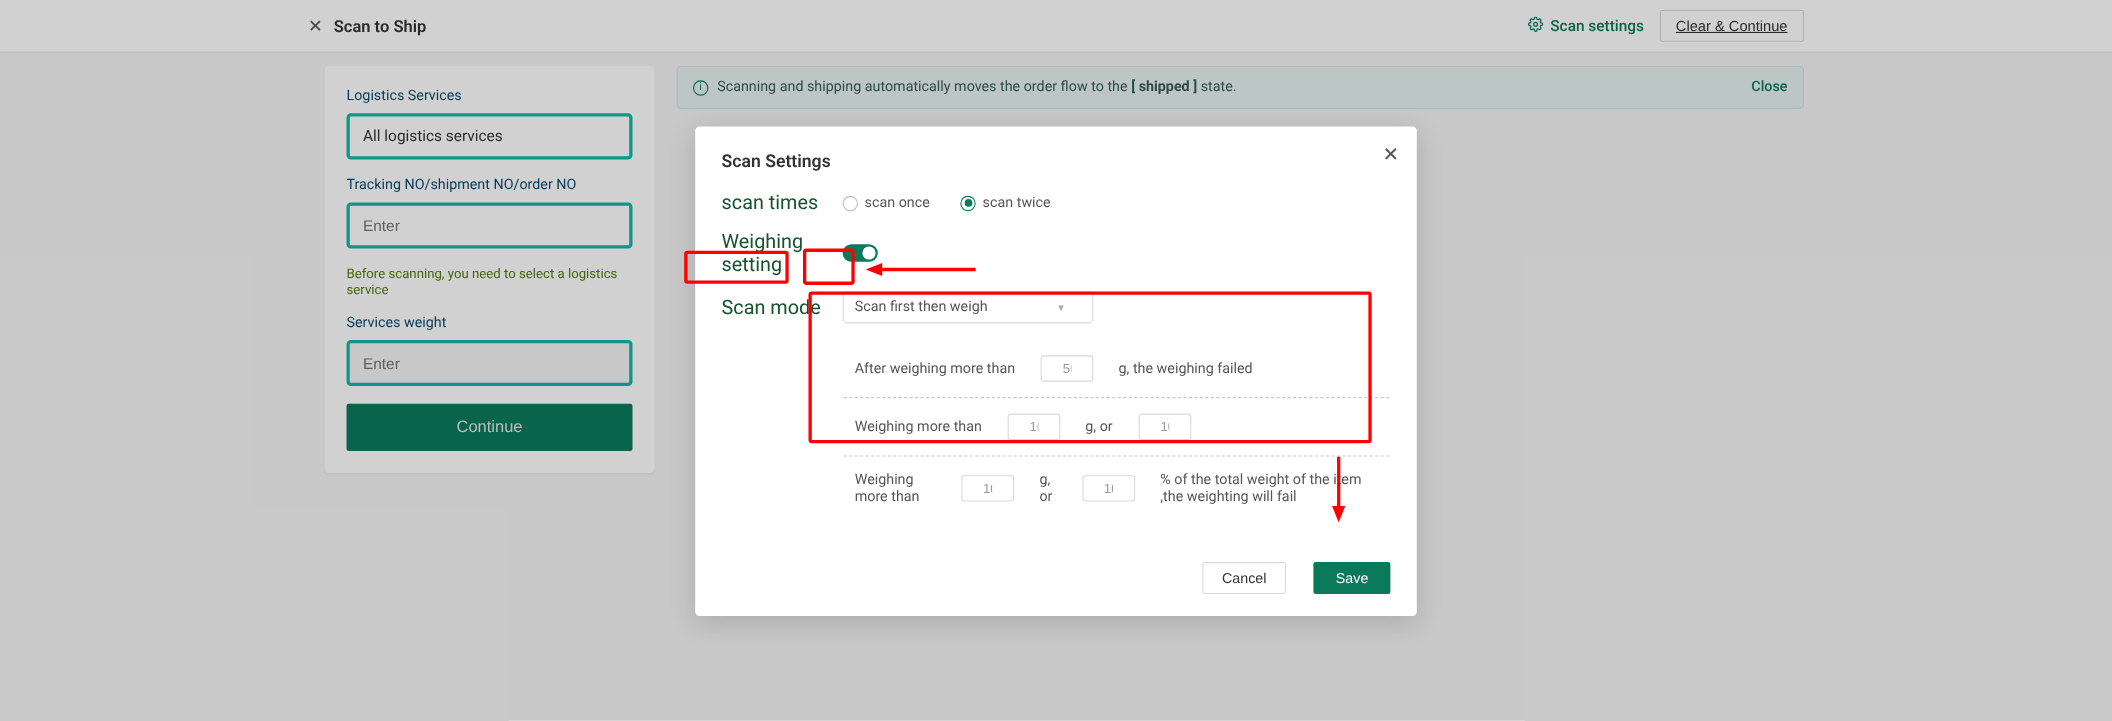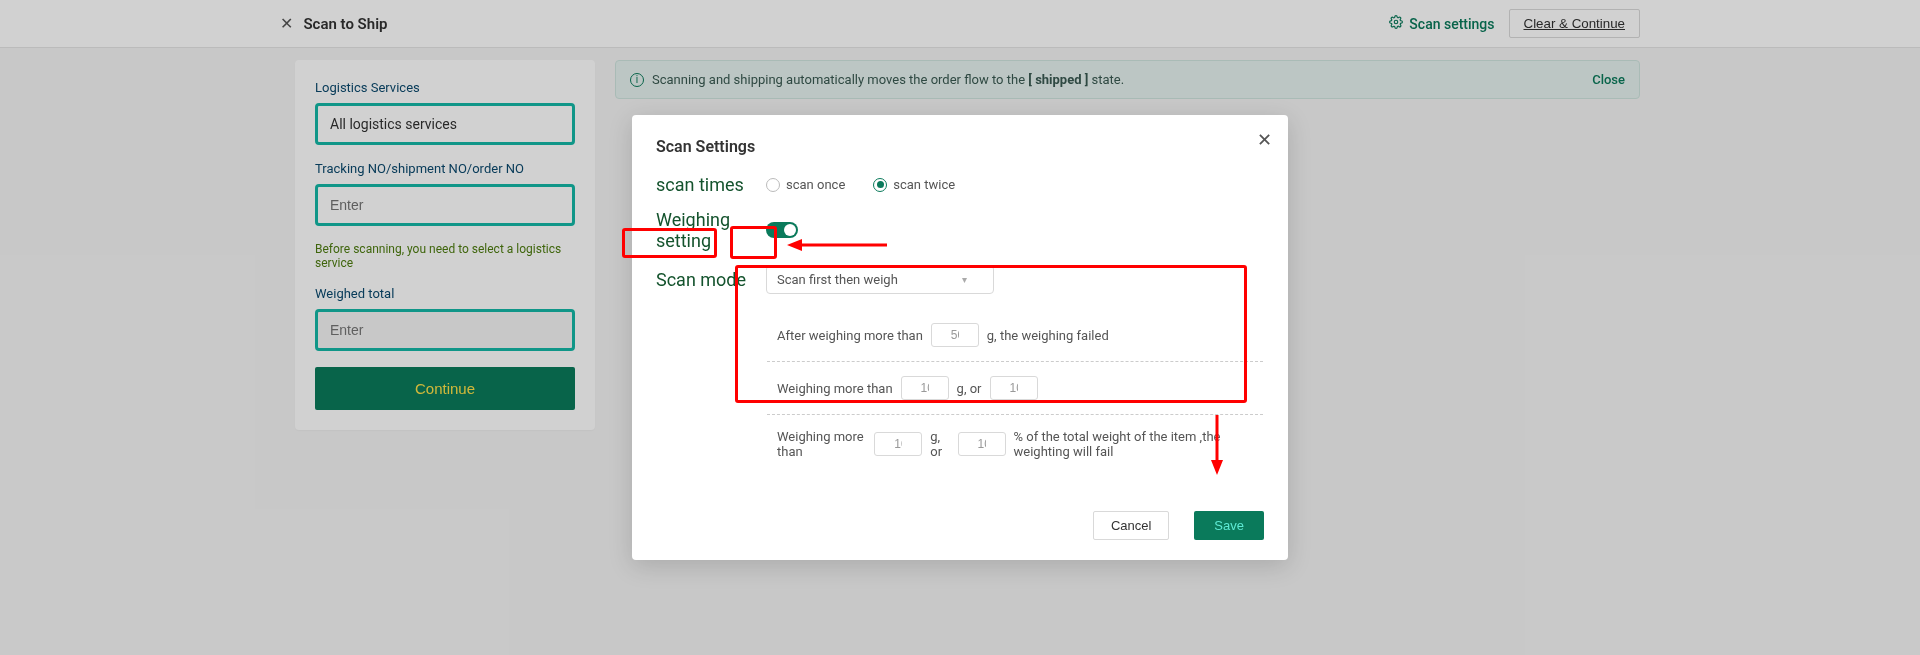--- a/index.html
+++ b/index.html
@@ -57,21 +57,21 @@
     font-size: 14px;
     background: #fff;
     color: #333;
     margin-bottom: 16px;
   }
   .input.disabled { background: #f5f5f5; color: #aaa; }
   .hint { font-size: 12px; color: #4d7c0f; margin-bottom: 16px; }
   .continue-btn {
     width: 100%;
     background: #0a7a5b;
-    color: #fde047;
+    color: #e5e5e5;
     border: none;
     padding: 13px;
     font-size: 15px;
     border-radius: 2px;
     cursor: pointer;
   }
   .right-panel { flex: 1; }
   .info-banner {
     background: #e6f2ef;
     border: 1px solid #cfe5df;
@@ -138,39 +138,39 @@
   .toggle::after {
     content: ""; position: absolute; right: 2px; top: 2px;
     width: 12px; height: 12px; background: #fff; border-radius: 50%;
   }
   .weigh-rules {
     margin-left: 110px;
     border: 1px dashed transparent;
     padding: 0;
   }
   .rule-row {
-    display: flex; align-items: center; gap: 8px;
+    display: flex; align-items: center; gap: 23px;
     font-size: 13px; color: #555;
     padding: 14px 10px;
     border-top: 1px dashed #ccc;
   }
   .rule-row:first-child { border-top: none; }
   .rule-input {
     width: 48px; border: 1px solid #d9d9d9; border-radius: 3px;
     padding: 4px 19px; font-size: 12px; color: #999; text-align: left;
   }
   .modal-footer {
     display: flex; justify-content: flex-end; gap: 25px; margin-top: 37px;
   }
   .btn-cancel {
     border: 1px solid #d9d9d9; background: #fff; color: #333;
     padding: 6px 17px; border-radius: 2px; cursor: pointer; font-size: 13px;
   }
   .btn-save {
-    border: none; background: #0a7a5b; color: #5eead4;
+    border: none; background: #0a7a5b; color: #ffffff;
     padding: 6px 20px; border-radius: 2px; cursor: pointer; font-size: 13px;
   }
 
   
   .anno-box {
     position: absolute; border: 3px solid #ff0000; border-radius: 3px; pointer-events: none;
   }
   .anno-arrow {
     position: absolute; pointer-events: none;
   }
@@ -200,21 +200,21 @@
 
   <div class="content">
     <div class="left-panel">
       <div class="label-sm">Logistics Services</div>
       <div class="select">
         <span>All logistics services</span>
       </div>
       <div class="label-sm">Tracking NO/shipment NO/order NO</div>
       <input class="input" placeholder="Enter" style="">
       <div class="hint">Before scanning, you need to select a logistics service</div>
-      <div class="label-sm">Weighed total</div>
+      <div class="label-sm">Services weight</div>
       <input class="input disabled" disabled="" placeholder="Enter" style="">
       <button class="continue-btn">Continue</button>
     </div>
 
     <div class="right-panel">
       <div class="info-banner">
         <div class="info-left">
           <span class="info-icon">i</span>
           <span>
             <span>Scanning and shipping automatically moves the order flow to the</span>

